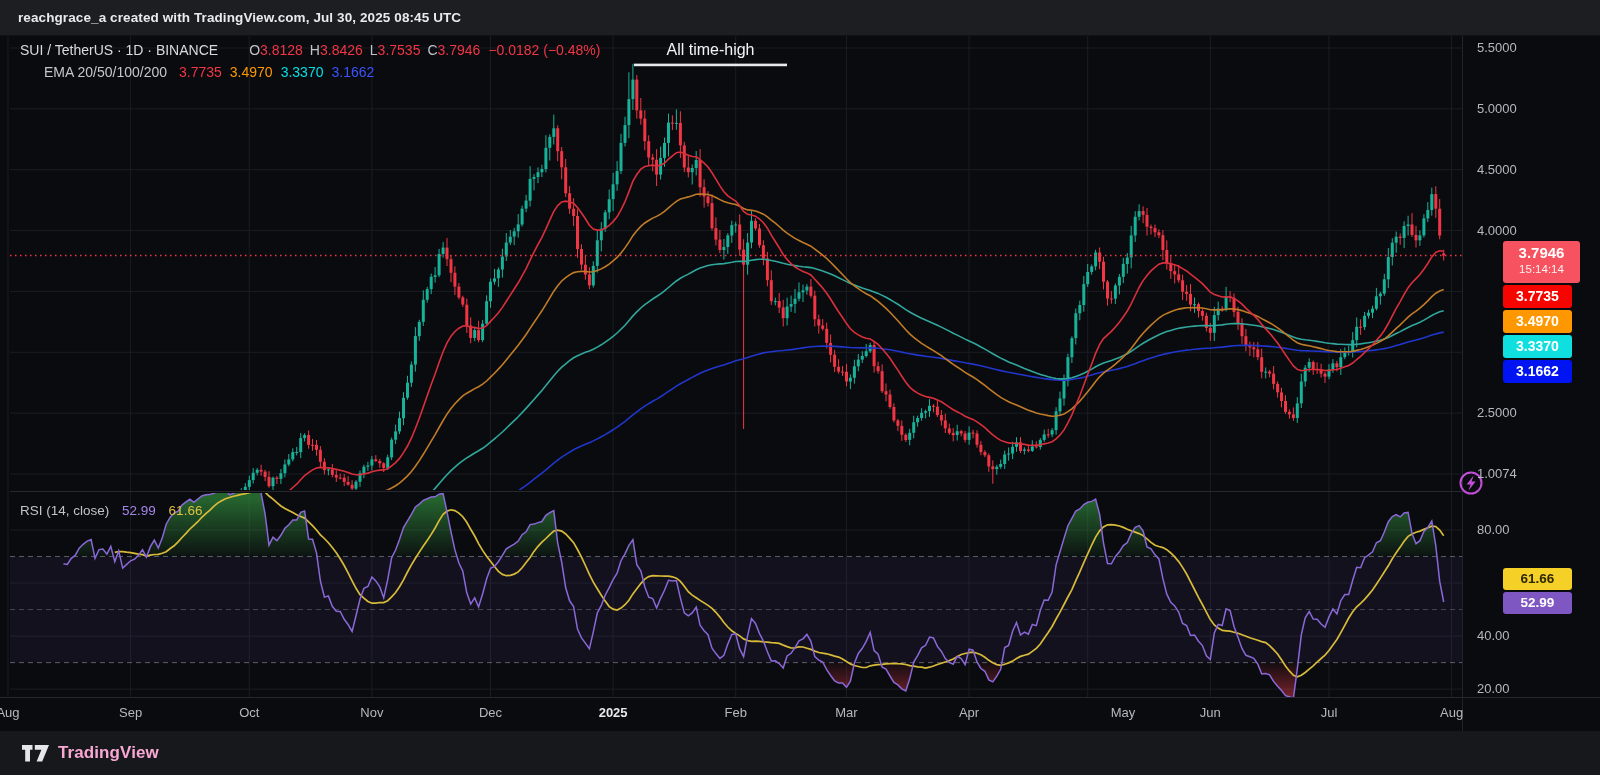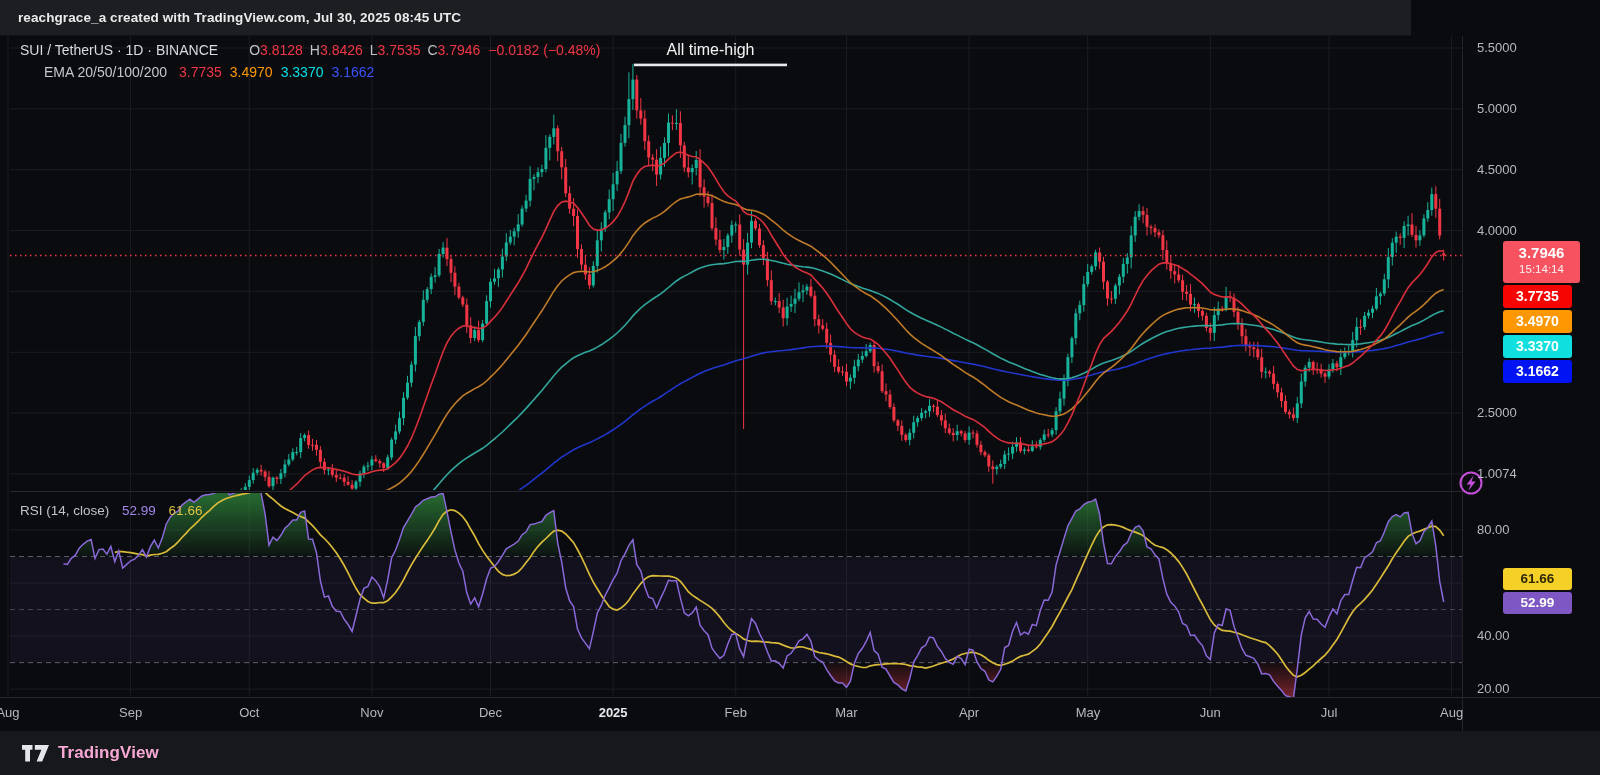--- a/index.html
+++ b/index.html
@@ -1,18 +1,18 @@
 <!DOCTYPE html>
 <html><head>
 <meta charset="utf-8">
 <style>
   html,body{margin:0;padding:0;background:#0a0b0e;width:1600px;height:775px;overflow:hidden;
     font-family:"Liberation Sans",sans-serif;-webkit-font-smoothing:antialiased;}
   
-  .topbar{position:absolute;left:0;top:0;width:1411px;height:35px;background:#1d1e22;
+  .topbar{position:absolute;left:0;top:0;width:1600px;height:35px;background:#1d1e22;
     border-bottom:1px solid #101114;display:flex;align-items:center;z-index:4;}
   .topbar span{margin-left:18px;color:#e9eaec;font-size:13.5px;font-weight:700;letter-spacing:.1px;}
   
   .chart-bg{position:absolute;left:0;top:35px;width:1600px;height:696px;background:#0a0b0e;z-index:0;}
   #gfx{position:absolute;left:0;top:0;z-index:1;}
   
   .legend{position:absolute;left:20px;top:40px;z-index:3;font-size:14px;line-height:21px;}
   .legend .row{display:flex;align-items:baseline;white-space:nowrap;}
   .legend .row+.row{margin-top:1px;margin-left:24px;}
   .lg-title{color:#d7dade;margin-right:24px;}
@@ -511,21 +511,21 @@
 <div class="time-axis" id="time-axis">
     <span style="left: 8px;">Aug</span>
     <span style="left: 130.605px;">Sep</span>
     <span style="left: 249.255px;">Oct</span>
     <span style="left: 371.86px;">Nov</span>
     <span style="left: 490.51px;">Dec</span>
     <span class="bold" style="left: 613.115px;">2025</span>
     <span style="left: 735.72px;">Feb</span>
     <span style="left: 846.46px;">Mar</span>
     <span style="left: 969.065px;">Apr</span>
-    <span style="left: 1088px; text-align: center;">May</span>
+    <span style="left: 1123px; text-align: center;">May</span>
     <span style="left: 1210.32px;">Jun</span>
     <span style="left: 1328.97px;">Jul</span>
     <span style="left: 1451.58px;">Aug</span>
   </div>
 
 <div class="footer">
   <svg width="28" height="17" viewBox="0 0 28 17">
     <path d="M0 0 H10.5 V4.8 H8 V16.5 H3.2 V4.8 H0 Z" fill="#e4e6e9"></path>
     <path d="M12.8 0 H27 L20.2 16.5 H14.6 L19.4 4.8 H12.8 Z" fill="#e4e6e9"></path>
   </svg>

